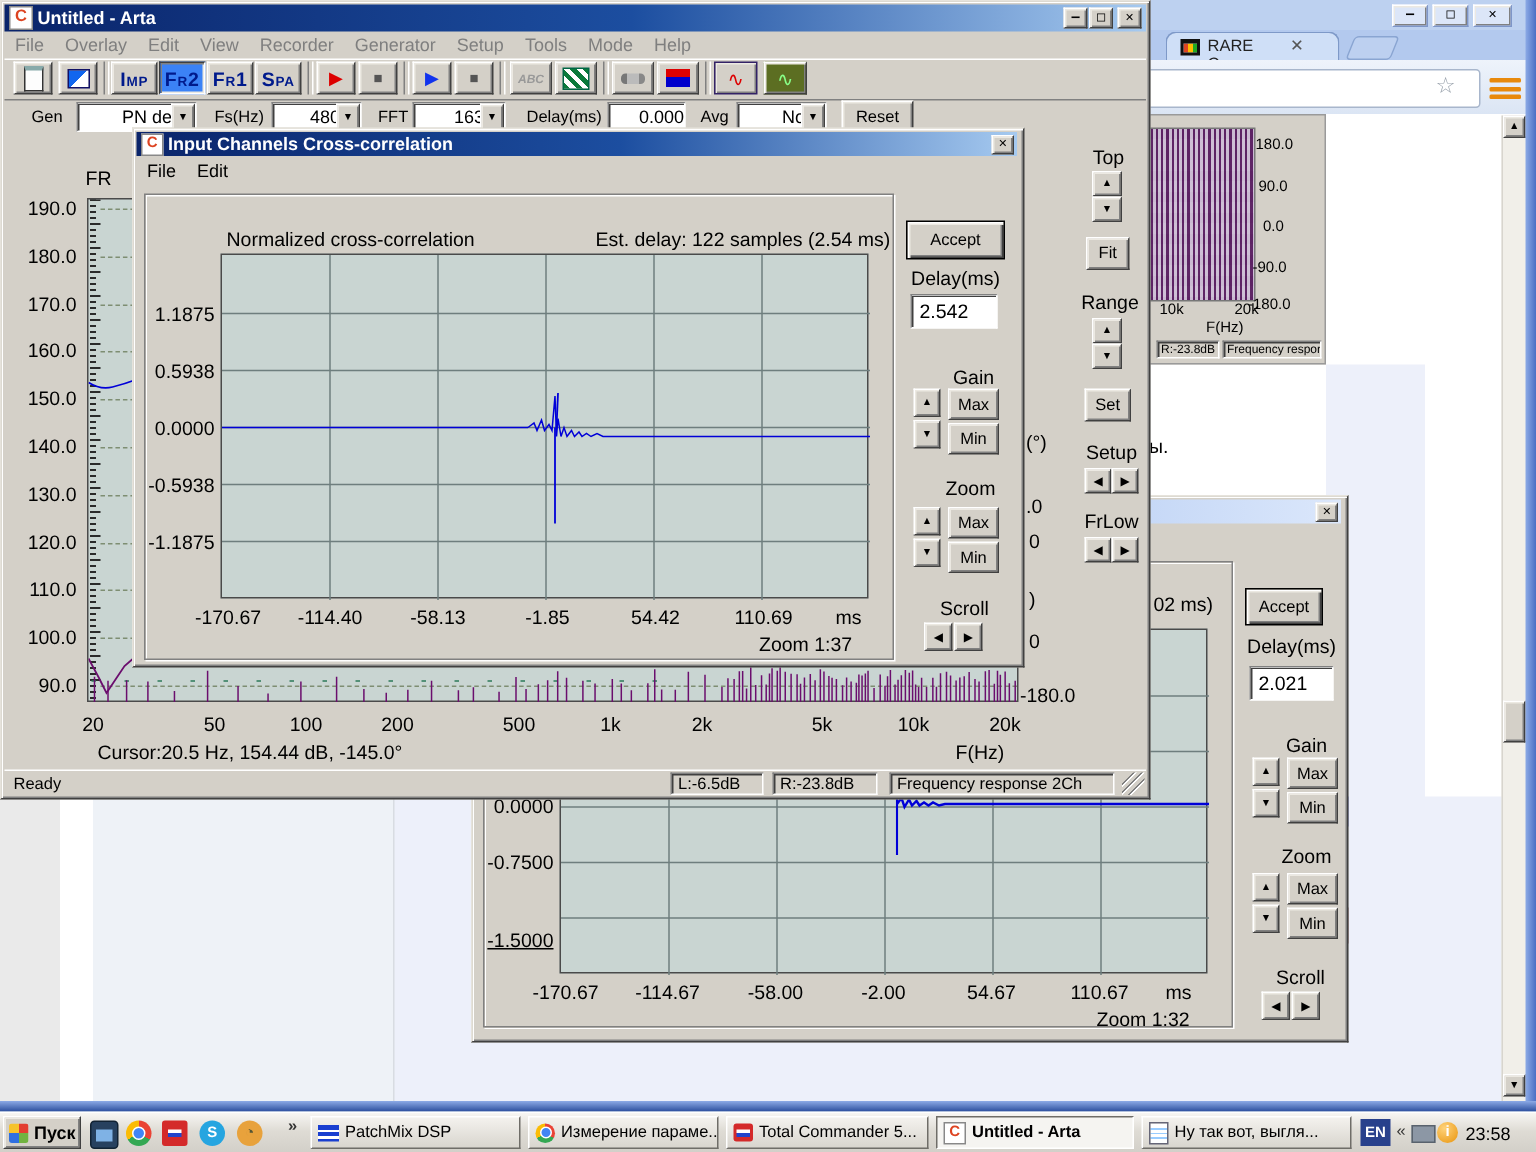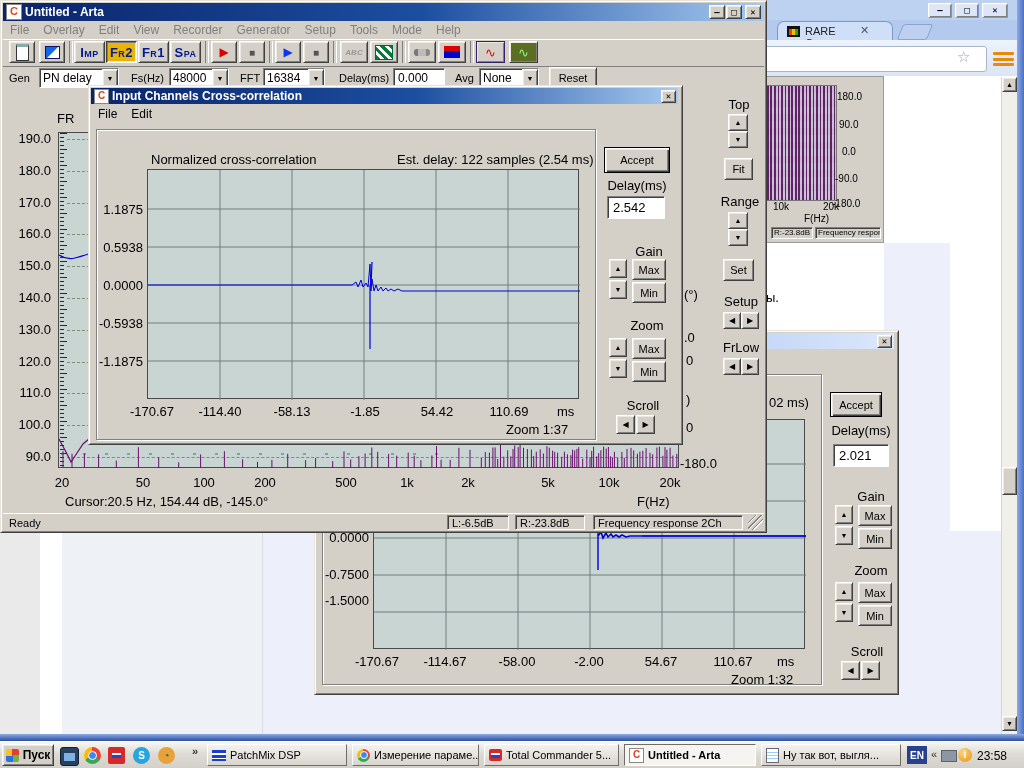--- a/index.html
+++ b/index.html
@@ -8,21 +8,21 @@
   .abs{position:absolute;}
   
   .gray{background:#d4d0c8;}
   .frame3d{border:1px solid;border-color:#e6e3dc #404040 #404040 #e6e3dc;
            box-shadow:inset 1px 1px 0 #fff, inset -1px -1px 0 #808080;}
   .btn{background:#d4d0c8;border:1px solid;border-color:#fff #404040 #404040 #fff;
        box-shadow:inset 1px 1px 0 #ece9e2, inset -1px -1px 0 #808080;
        font-size:11px;color:#000;display:flex;align-items:center;justify-content:center;
        box-sizing:border-box;white-space:nowrap;}
   .btn.pressed{border-color:#404040 #fff #fff #404040;
-       box-shadow:inset 1px 1px 0 #808080, inset -1px -1px 0 #ece9e2;background:#eab308;}
+       box-shadow:inset 1px 1px 0 #808080, inset -1px -1px 0 #ece9e2;background:#3b82f6;}
   .btn.default{border:1px solid #000;box-shadow:inset 1px 1px 0 #fff, inset 2px 2px 0 #ece9e2, inset -1px -1px 0 #404040, inset -2px -2px 0 #808080;}
   .sunken{background:#fff;border:1px solid;border-color:#808080 #fff #fff #808080;
        box-shadow:inset 1px 1px 0 #404040;box-sizing:border-box;}
   .titlebar{background:linear-gradient(90deg,#0a246a 0%,#1c4ea0 55%,#a6caf0 100%);
        color:#fff;font-weight:bold;font-size:12px;display:flex;align-items:center;
        padding:0 3px;gap:3px;box-sizing:border-box;}
   .titlebar.inactive{background:linear-gradient(90deg,#7b9be1 0%,#b6cdf3 60%,#dbe7fb 100%);}
   .capbtn{width:16px;height:13px;font-size:9px;line-height:9px;font-weight:bold;font-family:"DejaVu Sans Mono",monospace;}
   .menu{font-size:12px;display:flex;align-items:center;gap:0;}
   .menu span{padding:2px 7px;}
@@ -152,21 +152,21 @@
         <g stroke="#0000d8" fill="none">
           <path d="M224,85 V150" stroke-width="1.4"></path>
           <path d="M224,116 l3,-4 2,6 3,-5 2,4 3,-3 2,3 3,-2 3,2 3,-2 4,2 4,-1 176,0" stroke-width="1.6"></path>
           <path d="M268,116 H432" stroke-width="1"></path>
         </g>
       </svg>
     </div>
 
     <span class="lbl rt" style="left:4px;top:199px;width:50px;">0.0000</span>
     <span class="lbl rt" style="left:4px;top:236px;width:50px;">-0.7500</span>
-    <span class="lbl rt" style="left:4px;top:262px;width:50px;">-1.5000</span>
+    <span class="lbl rt" style="left:4px;top:288px;width:50px;text-decoration:underline;">-1.5000</span>
 
     <span class="lbl ctr" style="left:62px;top:323px;">-170.67</span>
     <span class="lbl ctr" style="left:130px;top:323px;">-114.67</span>
     <span class="lbl ctr" style="left:202px;top:323px;">-58.00</span>
     <span class="lbl ctr" style="left:274px;top:323px;">-2.00</span>
     <span class="lbl ctr" style="left:346px;top:323px;">54.67</span>
     <span class="lbl ctr" style="left:418px;top:323px;">110.67</span>
     <span class="lbl" style="left:462px;top:323px;">ms</span>
     <span class="lbl" style="left:416px;top:341px;">Zoom 1:32</span>
 
@@ -260,21 +260,21 @@
           <span style="width:16px;height:7px;background:linear-gradient(90deg,#777 0 4px,#bbb 4px 12px,#888 12px);border-radius:3px;display:block;"></span>
         </div>
       <div class="btn abs" style="left:435px;top:1px;width:28px;height:22px;">
           <span style="width:16px;height:12px;background:linear-gradient(180deg,#d00 0 45%,#00c 45%);display:block;"></span>
         </div>
       <div class="abs sep" style="left:467px;top:1px;"></div>
       <div class="btn abs" style="left:473px;top:1px;width:29px;height:22px;border-color:#326 #326 #326 #326;color:#d00;font-size:13px;">∿</div>
       <div class="btn abs" style="left:506px;top:1px;width:29px;height:22px;background:#5c6e22;color:#8f8;font-size:13px;">∿</div>
     </div>
 
-    <div class="abs" style="left:2px;top:64px;width:680px;height:24px;">
+    <div class="abs" style="left:14px;top:64px;width:680px;height:24px;text-align:right;">
       <span class="lbl11" style="left:6px;top:7px;">Gen</span>
       <div class="sunken abs" style="left:36px;top:3px;width:80px;height:20px;">
         <span style="font-size:12px;display:block;padding:2px 0 0 3px;">PN delay</span>
         <div class="btn abs spin" style="right:0;top:0;width:16px;height:18px;">▼</div>
       </div>
       <span class="lbl11" style="left:128px;top:7px;">Fs(Hz)</span>
       <div class="sunken abs" style="left:166px;top:3px;width:60px;height:20px;">
         <span style="font-size:12px;display:block;padding:2px 0 0 3px;">48000</span>
         <div class="btn abs spin" style="right:0;top:0;width:16px;height:18px;">▼</div>
       </div>

